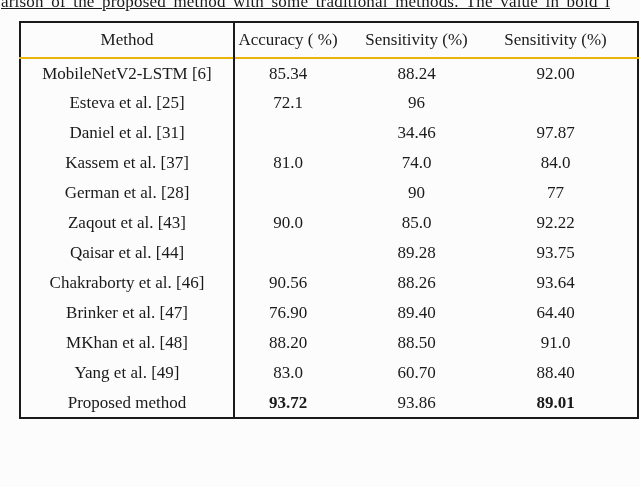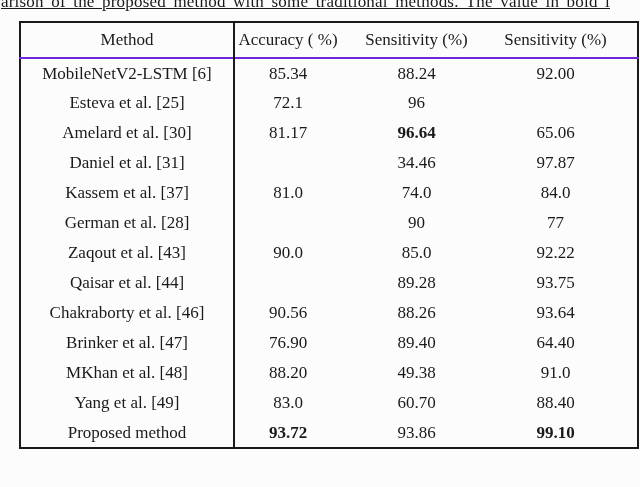--- a/index.html
+++ b/index.html
@@ -44,21 +44,21 @@
   col.c-spe    { width: 146px; }
   .cmp th, .cmp td {
     text-align: center;
     vertical-align: middle;
     font-size: 17px;
     font-weight: normal;
     padding: 0;
     white-space: nowrap;
   }
   .cmp thead tr { height: 36px; }
-  .cmp thead { border-bottom: 2px solid #6d28d9; }
+  .cmp thead { border-bottom: 2px solid #eab308; }
   .cmp tbody tr { height: 30px; }
   .cmp th:first-child, .cmp td:first-child {
     border-right: 2px solid #1a1a1a;
   }
   .cmp th.num, .cmp td.num {
     padding-right: 18px;
   }
   .cmp .bold { font-weight: bold; }
 </style>
 </head>
@@ -88,26 +88,20 @@
     <td>MobileNetV2-LSTM [6]</td>
     <td class="num">85.34</td>
     <td class="num">88.24</td>
     <td class="num">92.00</td>
   </tr>
       <tr>
     <td>Esteva et al. [25]</td>
     <td class="num">72.1</td>
     <td class="num">96</td>
     <td class="num"></td>
-  </tr>
-      <tr>
-    <td>Amelard et al. [30]</td>
-    <td class="num">81.17</td>
-    <td class="num bold">96.64</td>
-    <td class="num">65.06</td>
   </tr>
       <tr>
     <td>Daniel et al. [31]</td>
     <td class="num"></td>
     <td class="num">34.46</td>
     <td class="num">97.87</td>
   </tr>
       <tr>
     <td>Kassem et al. [37]</td>
     <td class="num">81.0</td>
@@ -140,29 +134,29 @@
   </tr>
       <tr>
     <td>Brinker et al. [47]</td>
     <td class="num">76.90</td>
     <td class="num">89.40</td>
     <td class="num">64.40</td>
   </tr>
       <tr>
     <td>MKhan et al. [48]</td>
     <td class="num">88.20</td>
-    <td class="num">49.38</td>
+    <td class="num">88.50</td>
     <td class="num">91.0</td>
   </tr>
       <tr>
     <td>Yang et al. [49]</td>
     <td class="num">83.0</td>
     <td class="num">60.70</td>
     <td class="num">88.40</td>
   </tr>
       <tr>
     <td>Proposed method</td>
     <td class="num bold">93.72</td>
     <td class="num">93.86</td>
-    <td class="num bold">99.10</td>
+    <td class="num bold">89.01</td>
   </tr>
     </tbody>
 </table>
 
 </body></html>

